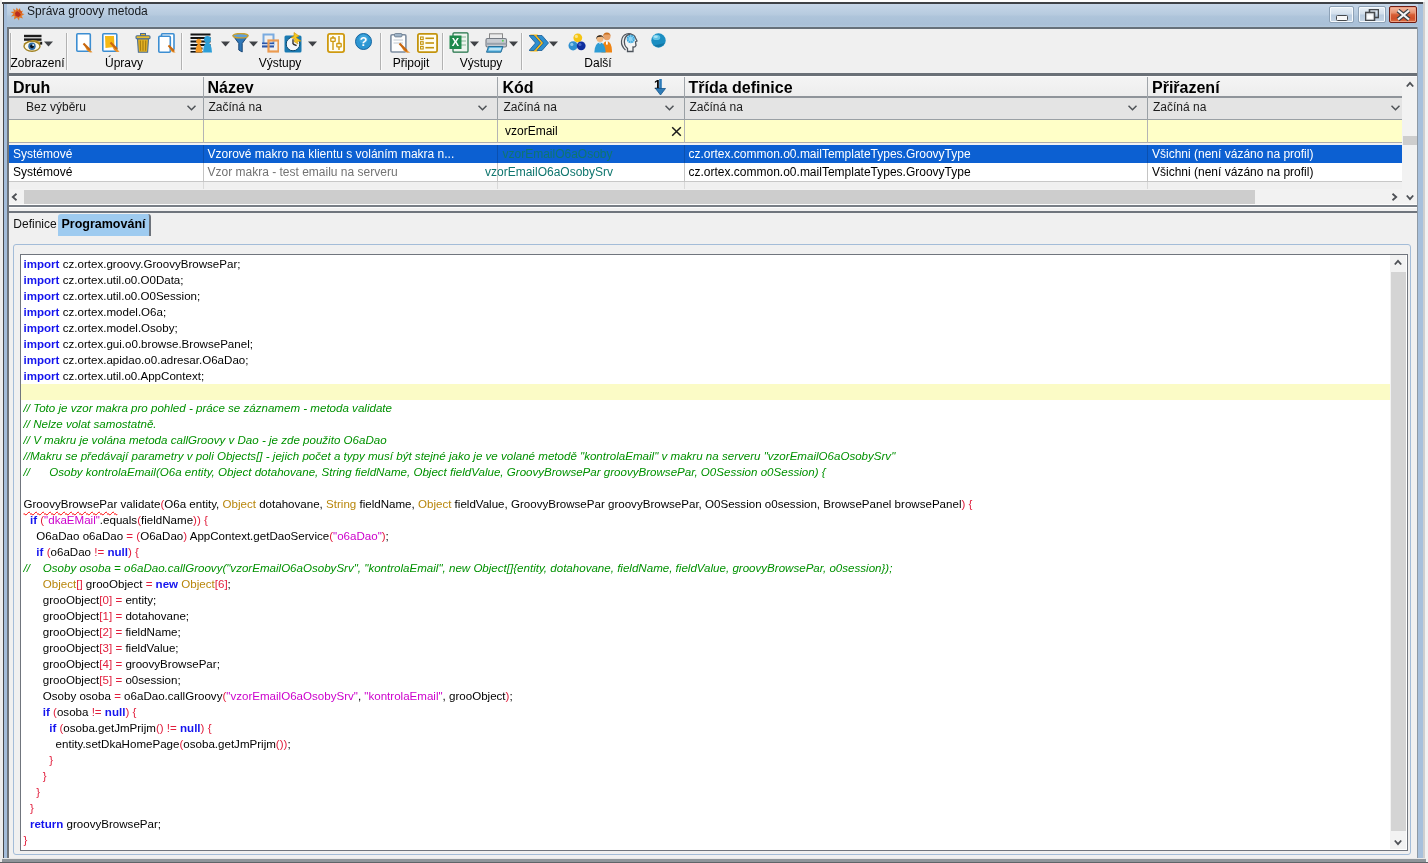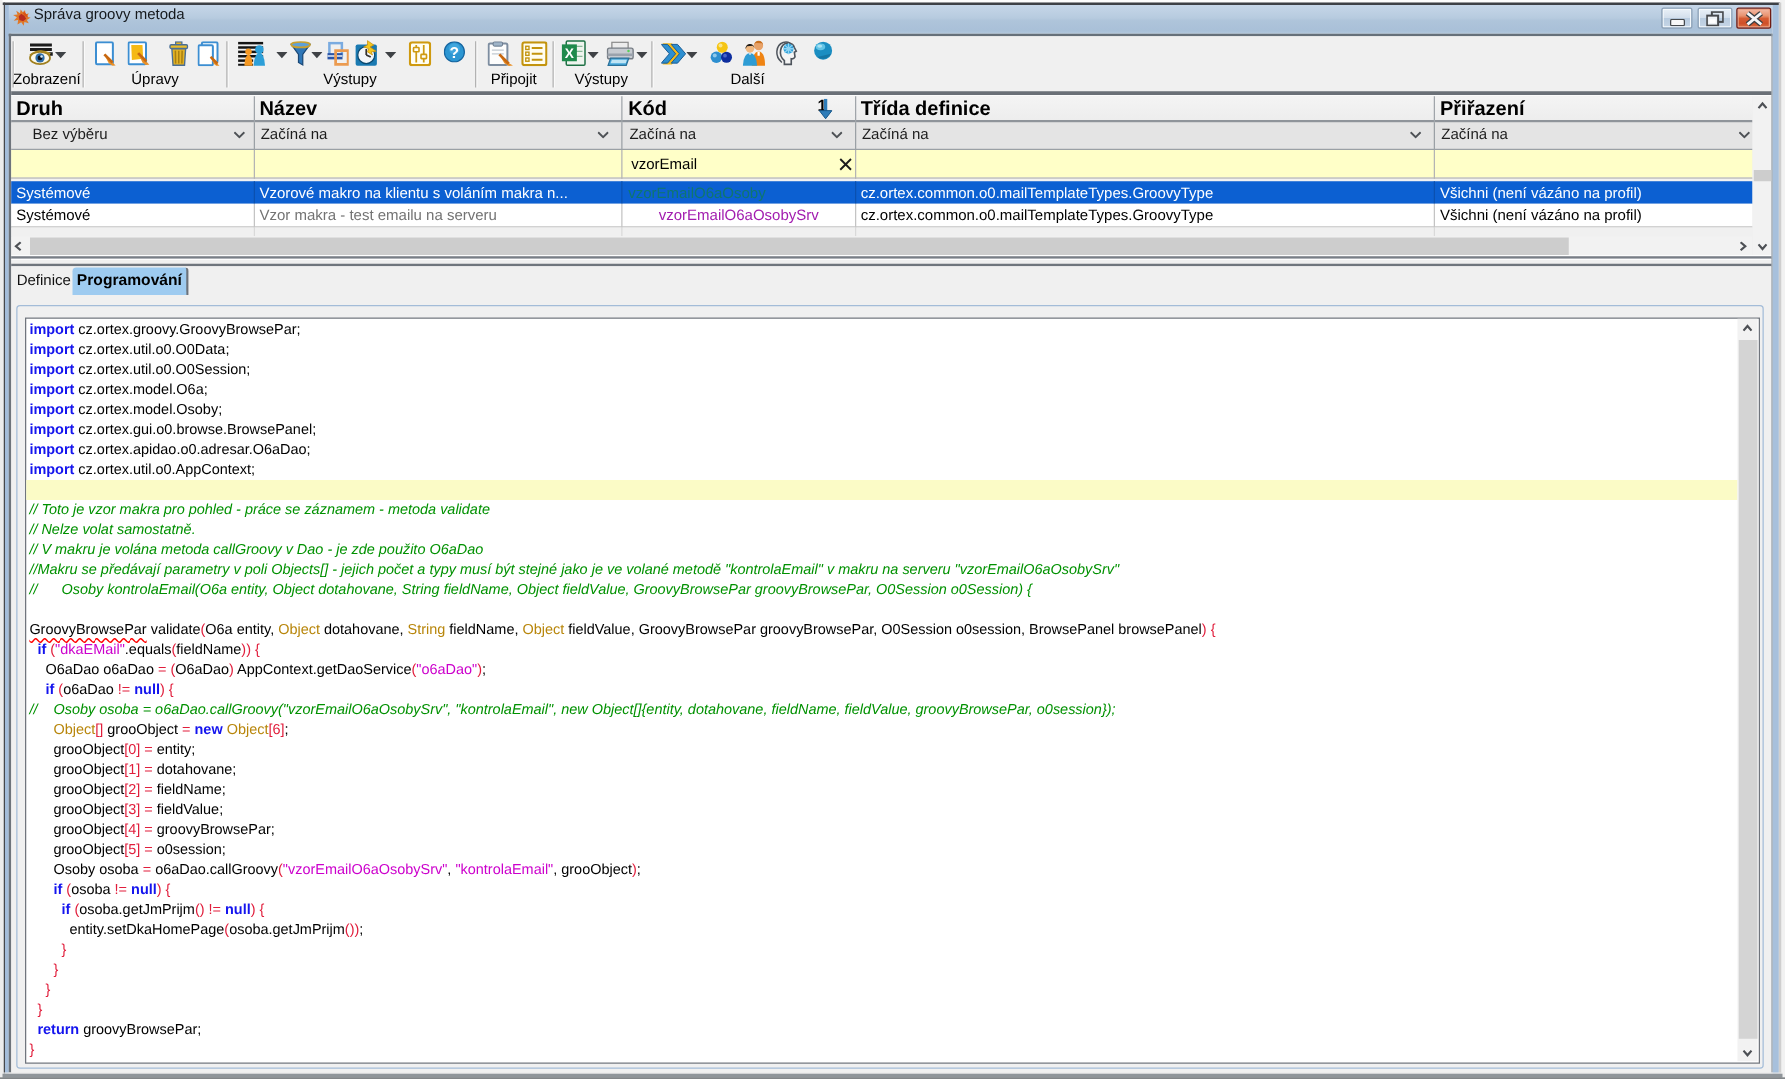--- a/index.html
+++ b/index.html
@@ -374,21 +374,21 @@
 <svg class="abs" style="left:671px;top:126px" width="11" height="11" viewBox="0 0 11 11">
       <path d="M1.2,1.2 L9.8,9.8 M9.8,1.2 L1.2,9.8" stroke="#1c1c1c" stroke-width="1.5"></path>
     </svg>
 <div class="abs rowtext" style="left:13.0px;color:#fff">Systémové</div>
 <div class="abs rowtext" style="left:207.5px;color:#fff">Vzorové makro na klientu s voláním makra n...</div>
 <div class="abs rowtext" style="left:502.5px;color:#0f766e">vzorEmailO6aOsoby</div>
 <div class="abs rowtext" style="left:688.5px;color:#fff">cz.ortex.common.o0.mailTemplateTypes.GroovyType</div>
 <div class="abs rowtext" style="left:1152.0px;color:#fff">Všichni (není vázáno na profil)</div>
 <div class="abs rowtext2" style="left:13.0px;color:#000">Systémové</div>
 <div class="abs rowtext2" style="left:207.5px;color:#737373">Vzor makra - test emailu na serveru</div>
-<div class="abs rowtext2" style="left:527px;color:#a21caf">vzorEmailO6aOsobySrv</div>
+<div class="abs rowtext2" style="left:485px;color:#0f766e">vzorEmailO6aOsobySrv</div>
 <div class="abs rowtext2" style="left:688.5px;color:#000">cz.ortex.common.o0.mailTemplateTypes.GroovyType</div>
 <div class="abs rowtext2" style="left:1152.0px;color:#000">Všichni (není vázáno na profil)</div>
 <div class="abs sbtrack" style="left:9px;top:189px;width:1393px;height:15px"></div>
 <div class="abs sbthumb" style="left:24px;top:190px;width:1231px;height:14px"></div>
 <svg class="abs" style="left:11px;top:193px" width="8" height="8" viewBox="0 0 8 8">
       <path d="M5.5,0.8 L1.8,4 L5.5,7.2" class="chev"></path>
     </svg>
 <svg class="abs" style="left:1390px;top:193px" width="8" height="8" viewBox="0 0 8 8">
       <path d="M2.5,0.8 L6.2,4 L2.5,7.2" class="chev"></path>
     </svg>

